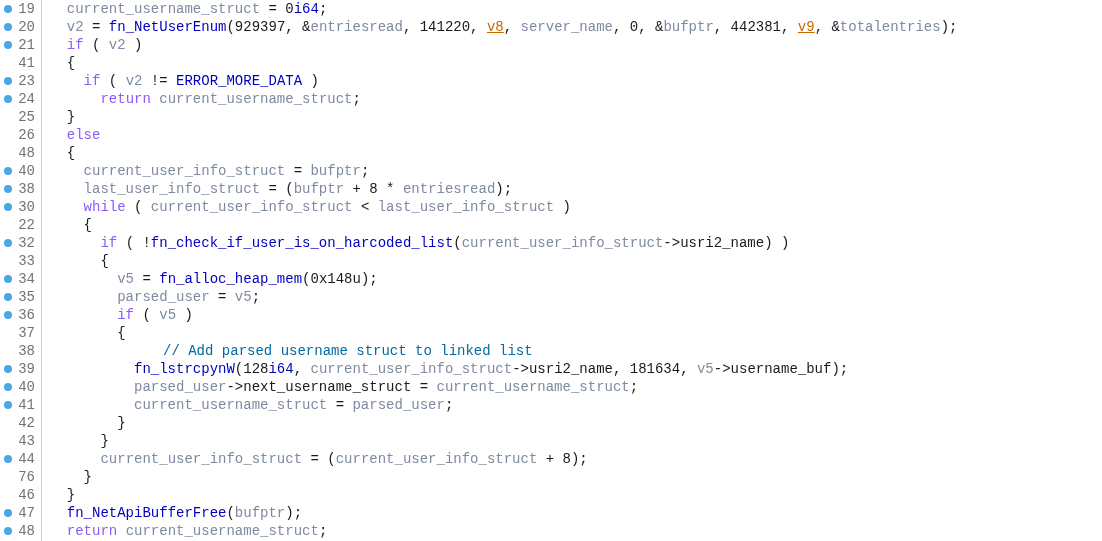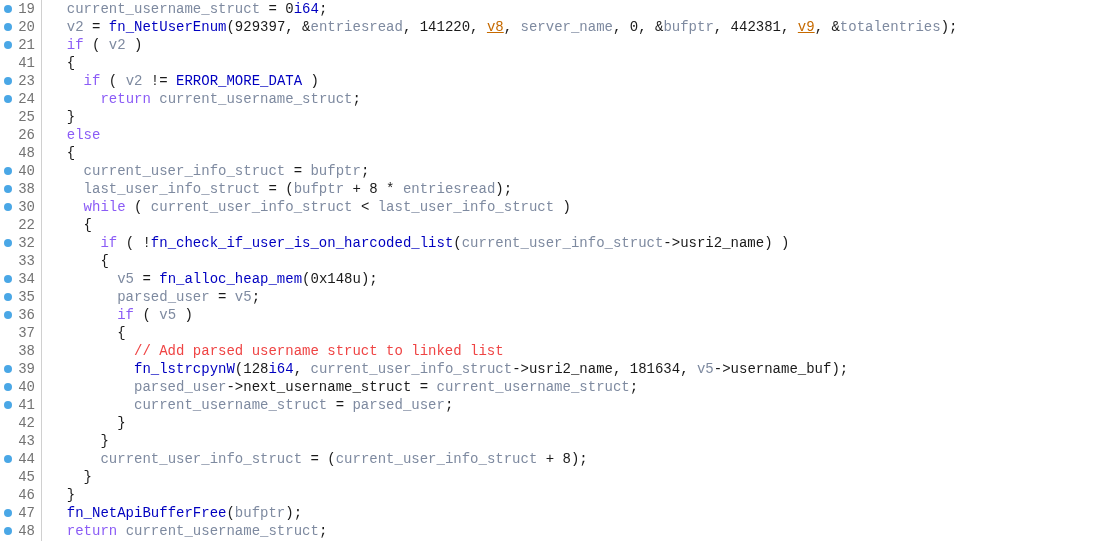--- a/index.html
+++ b/index.html
@@ -51,21 +51,21 @@
   }
   .code-line {
     height: 18px;
     display: flex;
     align-items: flex-end;
   }
   .tok-var { color: #7e8aa0; }
   .tok-kw  { color: #8b5cf6; font-weight: 400; }
   .tok-fn  { color: #0000c0; }
   .tok-param { color: #c66a00; text-decoration: underline; }
-  .tok-cmt { color: #ef4444; }
+  .tok-cmt { color: #0369a1; margin-left: 29px; }
   .tok-sym { color: #1a1a1a; }
   .tok-field { color: #1a1a1a; }
 </style>
 </head>
 <body>
 
 <div class="gutter" id="gutter">
     <div class="gutter-row">
       <div class="bp"></div>
       <span class="lineno">19</span>
@@ -165,21 +165,21 @@
     <div class="gutter-row">
       <div class="bp-empty"></div>
       <span class="lineno">43</span>
     </div>
     <div class="gutter-row">
       <div class="bp"></div>
       <span class="lineno">44</span>
     </div>
     <div class="gutter-row">
       <div class="bp-empty"></div>
-      <span class="lineno">45</span>
+      <span class="lineno">76</span>
     </div>
     <div class="gutter-row">
       <div class="bp-empty"></div>
       <span class="lineno">46</span>
     </div>
     <div class="gutter-row">
       <div class="bp"></div>
       <span class="lineno">47</span>
     </div>
     <div class="gutter-row">

